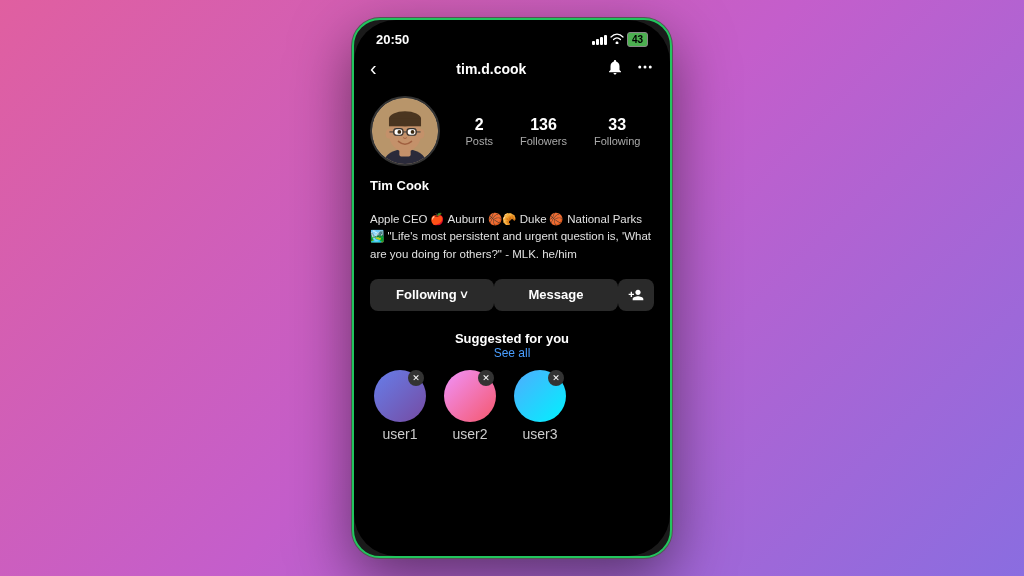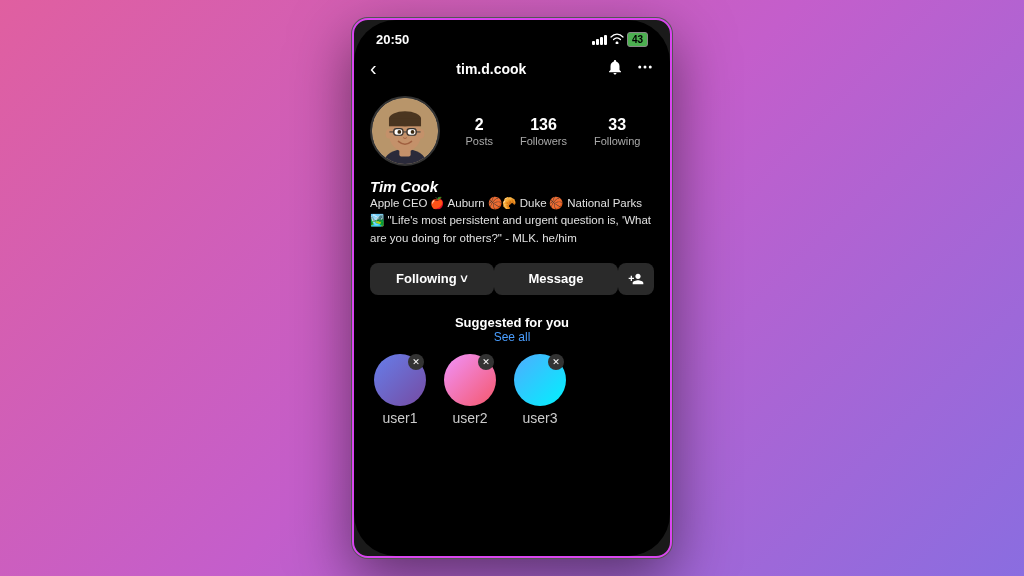--- a/index.html
+++ b/index.html
@@ -17,22 +17,22 @@
     .phone-wrapper {
       position: relative;
       width: 320px;
       height: 540px;
     }
 
     .phone-frame {
       position: absolute;
       inset: 0;
       background: #1a1a1a;
-      border-radius: 16px;
-      border: 2px solid #d946ef;
+      border-radius: 28px;
+      border: 2px solid #22c55e;
       box-shadow: 0 0 0 1px #555, 0 20px 60px rgba(0,0,0,0.5);
       overflow: hidden;
     }
 
     .phone-screen {
       position: absolute;
       top: 0; left: 0; right: 0; bottom: 0;
       background: #000;
       border-radius: 42px;
       overflow: hidden;
@@ -171,24 +171,23 @@
     }
 
     
     .bio-section {
       padding: 0 16px 12px;
       color: #fff;
       flex-shrink: 0;
     }
 
     .bio-name {
-      font-size: 15px;
-      font-weight: 700;
-      margin-bottom: 0;
-      font-style: italic;
+      font-size: 13px;
+      font-weight: 700;
+      margin-bottom: 18px;
     }
 
     .bio-text {
       font-size: 11.5px;
       line-height: 1.5;
       color: #e0e0e0;
     }
 
     
     .action-buttons {

